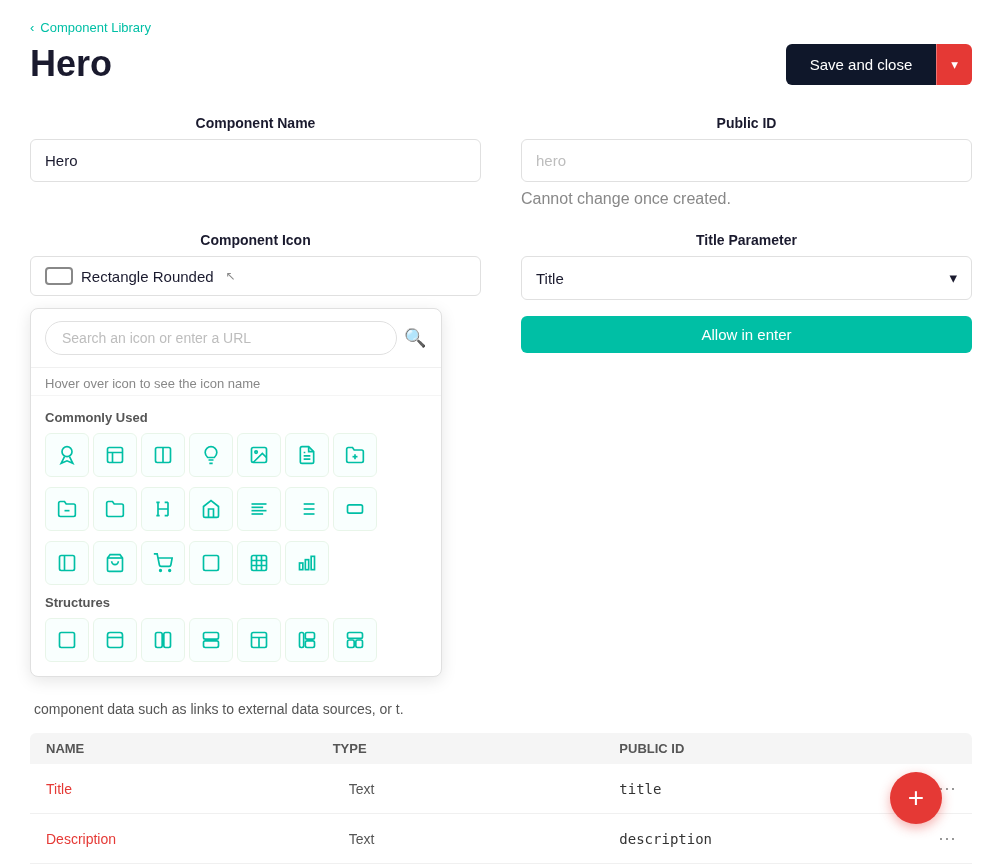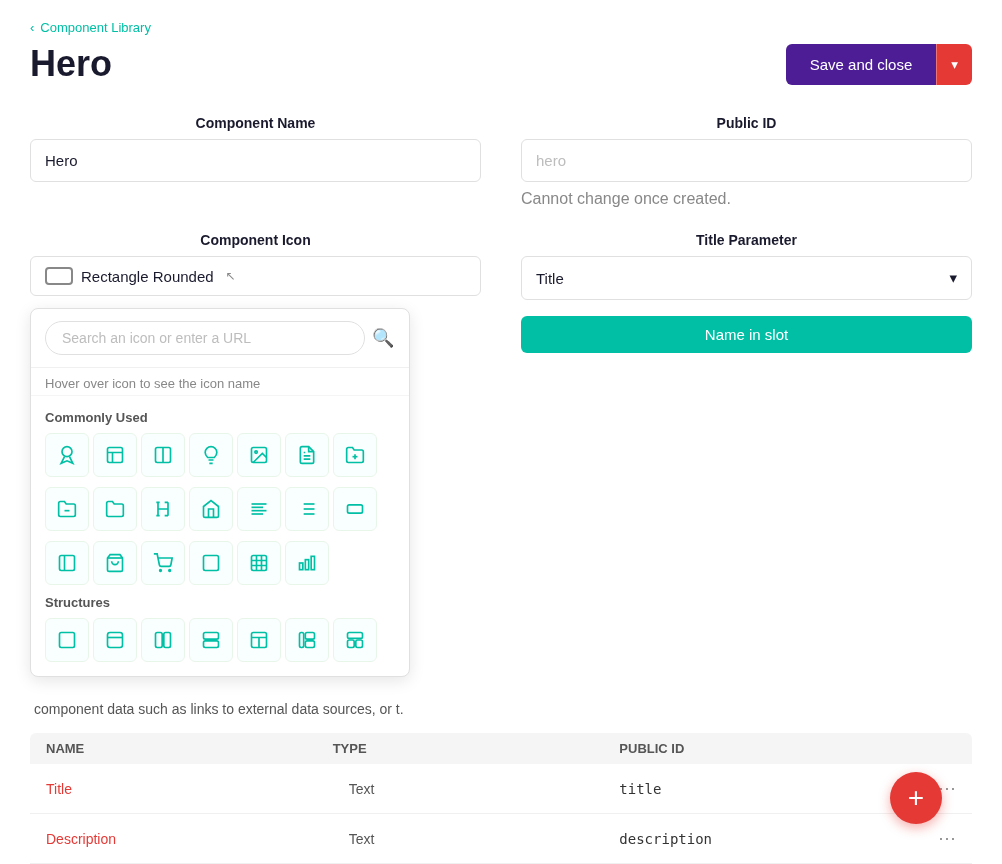--- a/index.html
+++ b/index.html
@@ -6,40 +6,40 @@
     body { font-family: -apple-system, BlinkMacSystemFont, 'Segoe UI', sans-serif; background: #fff; color: #1a1a2e; }
 
     .page { padding: 20px 30px; max-width: 1002px; }
 
     .breadcrumb { display: flex; align-items: center; gap: 6px; color: #00bfa5; font-size: 13px; margin-bottom: 8px; cursor: pointer; }
 
     .header { display: flex; align-items: center; justify-content: space-between; margin-bottom: 30px; }
     .page-title { font-size: 36px; font-weight: 700; color: #1a1a2e; }
 
     .save-close-btn-group { display: flex; border-radius: 6px; overflow: hidden; }
-    .save-close-btn { background: #4c1d95; color: #fff; border: none; padding: 12px 24px; font-size: 15px; font-weight: 500; cursor: pointer; }
+    .save-close-btn { background: #0f172a; color: #fff; border: none; padding: 12px 24px; font-size: 15px; font-weight: 500; cursor: pointer; }
     .save-close-dropdown { background: #e53935; color: #fff; border: none; border-left: 1px solid rgba(255,255,255,0.3); padding: 12px 14px; cursor: pointer; }
 
     .form-grid { display: grid; grid-template-columns: 1fr 1fr; gap: 24px 40px; margin-bottom: 24px; }
 
     .form-group { display: flex; flex-direction: column; gap: 8px; }
     .form-label { font-size: 14px; font-weight: 600; color: #1a1a2e; text-align: center; }
     .form-input { border: 1.5px solid #e0e0e0; border-radius: 6px; padding: 12px 14px; font-size: 15px; color: #1a1a2e; outline: none; }
     .form-input::placeholder { color: #bdbdbd; }
     .form-hint { font-size: 16px; color: #888; }
 
     .icon-selector-btn { border: 1.5px solid #e0e0e0; border-radius: 6px; padding: 10px 14px; font-size: 15px; color: #1a1a2e; background: #fff; cursor: pointer; display: flex; align-items: center; gap: 8px; text-align: left; }
     .icon-preview { width: 28px; height: 18px; border: 2px solid #888; border-radius: 4px; display: inline-block; flex-shrink: 0; }
 
     .title-param-select { border: 1.5px solid #e0e0e0; border-radius: 6px; padding: 12px 14px; font-size: 15px; color: #1a1a2e; background: #fff; cursor: pointer; display: flex; align-items: center; justify-content: space-between; }
 
     .allow-slot-btn { background: #00bfa5; color: #fff; border: none; border-radius: 6px; padding: 10px 20px; font-size: 15px; font-weight: 500; cursor: pointer; margin-top: 8px; }
 
     
-    .icon-picker-dropdown { border: 1.5px solid #e0e0e0; border-radius: 8px; background: #fff; padding: 0; margin-top: 4px; width: 380px; box-shadow: 0 4px 16px rgba(0,0,0,0.10); overflow: hidden; position: relative; z-index: 100; }
+    .icon-picker-dropdown { border: 1.5px solid #e0e0e0; border-radius: 8px; background: #fff; padding: 0; margin-top: 4px; width: 412px; box-shadow: 0 4px 16px rgba(0,0,0,0.10); overflow: hidden; position: relative; z-index: 100; }
 
     .icon-search-row { display: flex; align-items: center; padding: 12px 14px; border-bottom: 1px solid #f0f0f0; }
     .icon-search-input { border: 1.5px solid #e0e0e0; border-radius: 24px; padding: 8px 16px; font-size: 14px; flex: 1; outline: none; color: #1a1a2e; }
     .icon-search-input::placeholder { color: #bdbdbd; }
     .search-icon-btn { background: none; border: none; cursor: pointer; color: #888; margin-left: 8px; font-size: 18px; }
 
     .icon-hint { padding: 8px 14px 4px; font-size: 13px; color: #888; border-bottom: 1px solid #f5f5f5; }
     .icon-scroll-area { max-height: 280px; overflow-y: auto; padding: 10px 14px; }
     .icon-section-title { font-size: 13px; font-weight: 600; color: #555; margin-bottom: 8px; margin-top: 4px; }
     .icon-grid { display: flex; flex-wrap: wrap; gap: 4px; margin-bottom: 10px; }
@@ -291,21 +291,21 @@
         </div>
       </div>
     </div>
 
     <div class="form-group">
       <label class="form-label">Title Parameter</label>
       <div class="title-param-select">
         <span>Title</span>
         <span>▾</span>
       </div>
-      <button class="allow-slot-btn">Name in slot</button>
+      <button class="allow-slot-btn">Allow in enter</button>
     </div>
   </div>
 
   <div class="bottom-section">
     <p class="bottom-hint">component data such as links to external data sources, or t.</p>
 
     <div class="table-header">
       <span>NAME</span>
       <span>TYPE</span>
       <span>PUBLIC ID</span>

